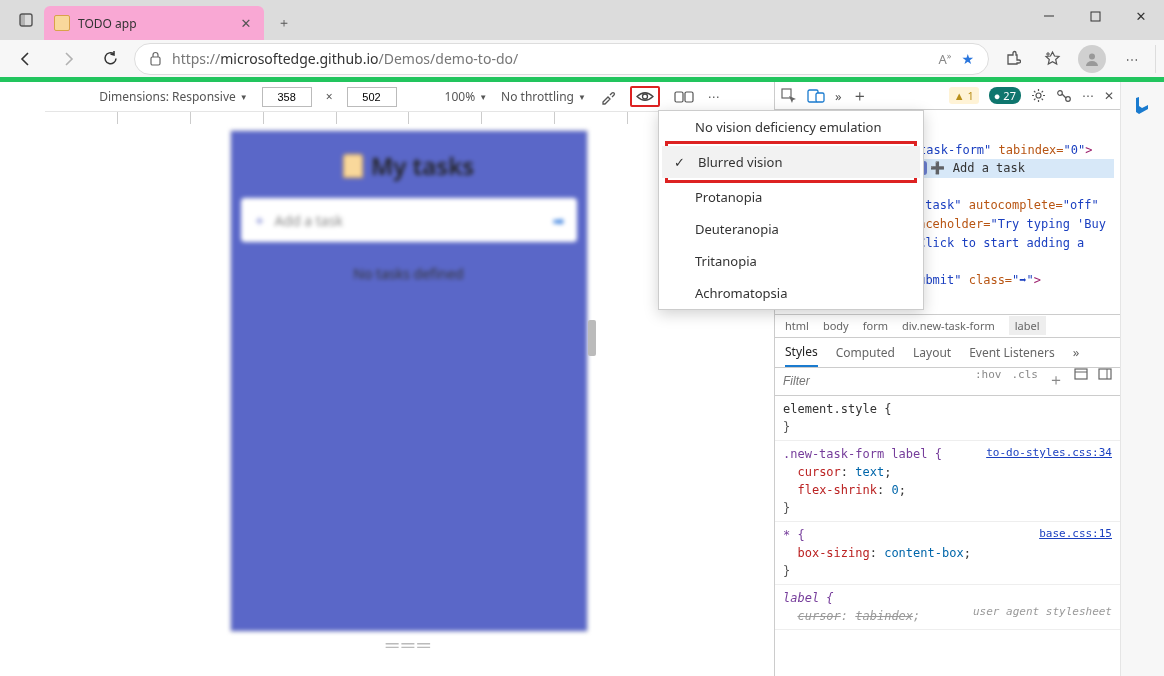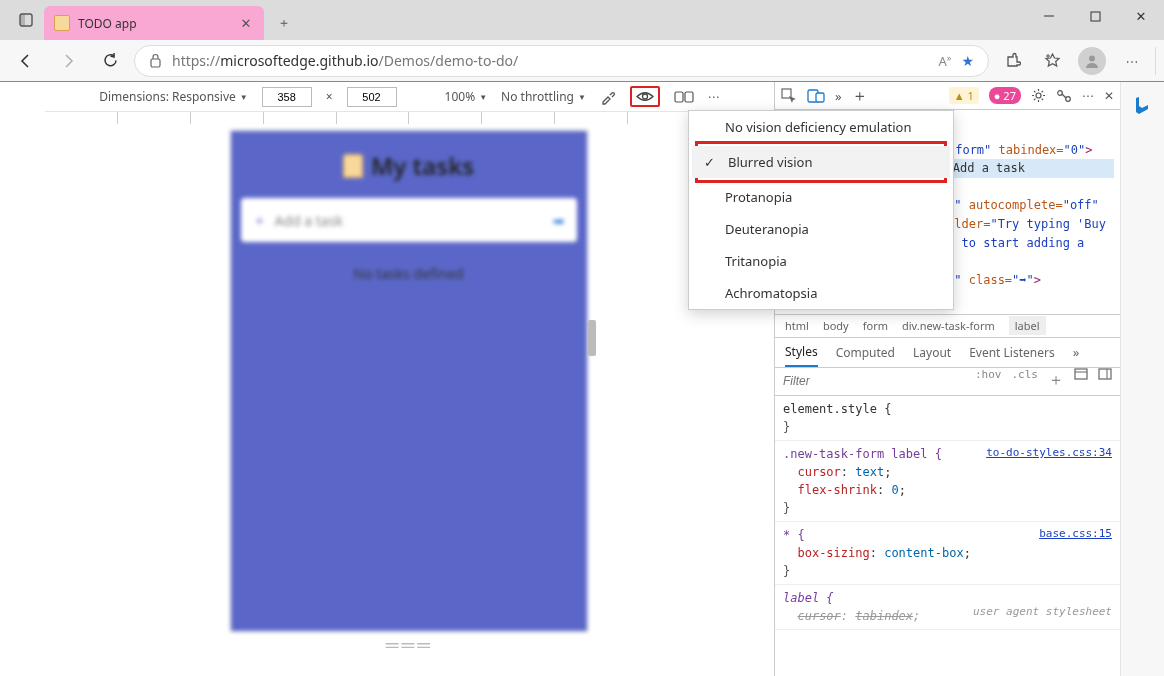--- a/index.html
+++ b/index.html
@@ -10,21 +10,21 @@
 .tab-strip-btn { width: 36px; height: 36px; display: flex; align-items: center; justify-content: center; margin-bottom: 2px; }
 .tab { background: #f9a8d4; height: 34px; border-radius: 6px 6px 0 0; display: flex; align-items: center; padding: 0 10px; min-width: 220px; gap: 8px; }
 .tab .favicon { width: 16px; height: 16px; background: #f9d89b; border: 1px solid #d9a24a; border-radius: 2px; }
 .tab-title { flex: 1; font-size: 12px; }
 .tab-close { width: 16px; height: 16px; display: flex; align-items: center; justify-content: center; color: #555; }
 .new-tab-btn { width: 32px; height: 32px; display: flex; align-items: center; justify-content: center; color: #555; margin-left: 4px; margin-bottom: 2px; }
 .window-controls { position: absolute; right: 0; top: 0; display: flex; }
 .window-controls div { width: 46px; height: 32px; display: flex; align-items: center; justify-content: center; color: #333; }
 
 
-.addressbar { height: 42px; background: #f7f7f7; display: flex; align-items: center; padding: 0 8px; gap: 6px; border-bottom: 1px solid #22c55e; }
+.addressbar { height: 42px; background: #f7f7f7; display: flex; align-items: center; padding: 0 8px; gap: 6px; border-bottom: 5px solid #22c55e; }
 .nav-btn { width: 36px; height: 36px; display: flex; align-items: center; justify-content: center; border-radius: 4px; color: #555; }
 .url-box { flex: 1; height: 32px; background: #fff; border: 1px solid #ddd; border-radius: 16px; display: flex; align-items: center; gap: 10px; padding: 0 14px; font-size: 14px;}
 .lock-icon { color: #666; }
 .url-text { flex: 1; text-align: left; color: #777; }
 .url-text .dark { color: #333; }
 .toolbar-icon { width: 34px; height: 34px; display: flex; align-items: center; justify-content: center; border-radius: 4px; color: #555; }
 .star-active { color: #2a76dd; }
 .avatar { width:28px; height:28px; border-radius:50%; background:#d0d0d0; display:flex; align-items:center; justify-content:center; color:#888;}
 .bing-icon { color: #1a7bcf; }
 .sidebar-col { width: 44px; background:#f7f7f7; border-left:1px solid #e5e5e5; display:flex; flex-direction:column; align-items:center; padding-top:6px;}
@@ -44,33 +44,33 @@
 .viewport { width:358px; background:#f0f0f0; border:1px solid #ddd; position:relative; filter: blur(2.2px); height:502px;}
 .app { background:#5a67c8; height:100%; padding:18px 0; }
 .app-title { color:#222; font-size:24px; font-weight:600; text-align:center; margin-bottom:16px; display:flex; justify-content:center; align-items:center; gap:8px;}
 .clipboard-ico { width:20px; height:24px; background:#f9d89b; border:1px solid #d9a24a; border-radius:3px 3px 0 0; position:relative;}
 .task-input-row { background:#fff; margin:0 10px; height:44px; border-radius:4px; display:flex; align-items:center; padding:0 12px; gap:8px; color:#5a67c8; font-size:14px;}
 .no-tasks { text-align:center; color:#333; margin-top:22px; font-size:14px;}
 .viewport-handle { width:360px; height:10px; display:flex; justify-content:center; color:#bbb; font-size:18px; letter-spacing:3px;}
 .scroll-handle { position:absolute; right:-6px; top:190px; width:8px; height:36px; background:#bbb; border-radius:2px;}
 
 
-.emu-menu { position:absolute; left:688px; top:110px; width:266px; background:#fff; border:1px solid #ccc; box-shadow:0 4px 14px rgba(0,0,0,.18); z-index:20; font-size:13px;}
+.emu-menu { position:absolute; left:658px; top:110px; width:266px; background:#fff; border:1px solid #ccc; box-shadow:0 4px 14px rgba(0,0,0,.18); z-index:20; font-size:13px;}
 .emu-item { height:32px; display:flex; align-items:center; padding:0 16px 0 36px; position:relative;}
 .emu-item.sel { background:#f2f2f2;}
 .emu-item .chk { position:absolute; left:12px;}
 .emu-highlight { border:3px solid #d22; margin:-2px 6px; }
 .emu-highlight .emu-item { margin:2px -6px;}
 
 
 .devtools { width:346px; border-left:1px solid #ccc; display:flex; flex-direction:column; background:#fff; }
 .dt-top { height:28px; border-bottom:1px solid #ccc; display:flex; align-items:center; padding:0 6px; gap:10px; font-size:12px; color:#555;}
 .dt-top .sel-ico { color:#1a7bcf;}
 .dt-top .warn { color:#b98f1a; background:#fff3d6; padding:1px 5px; border-radius:3px; font-size:11px;}
-.dt-top .err { color:#fff; background:#ec4899; padding:1px 5px; border-radius:8px; font-size:11px;}
+.dt-top .err { color:#fff; background:#0f766e; padding:1px 5px; border-radius:8px; font-size:11px;}
 
 .dt-dom { flex:0 0 auto; padding:6px 6px 6px 14px; font-family: Consolas, monospace; font-size:12px; line-height:1.55; color:#444; overflow:hidden;}
 .dt-dom .tag { color:#9b1d6b; }
 .dt-dom .attr { color:#b85513; }
 .dt-dom .str { color:#1a3fc0; }
 .dt-dom .sel-line { background:#d7e8f8; display:inline-block; width:100%;}
 .dt-dom .pill { background:#6b7fcf; color:#fff; border-radius:3px; padding:0 4px; margin-right:4px;}
 
 .breadcrumb { height:24px; border-top:1px solid #ccc; border-bottom:1px solid #ccc; display:flex; align-items:center; gap:14px; padding-left:10px; font-size:11px; color:#666;}
 .breadcrumb .active { background:#eee; padding:2px 6px;}

